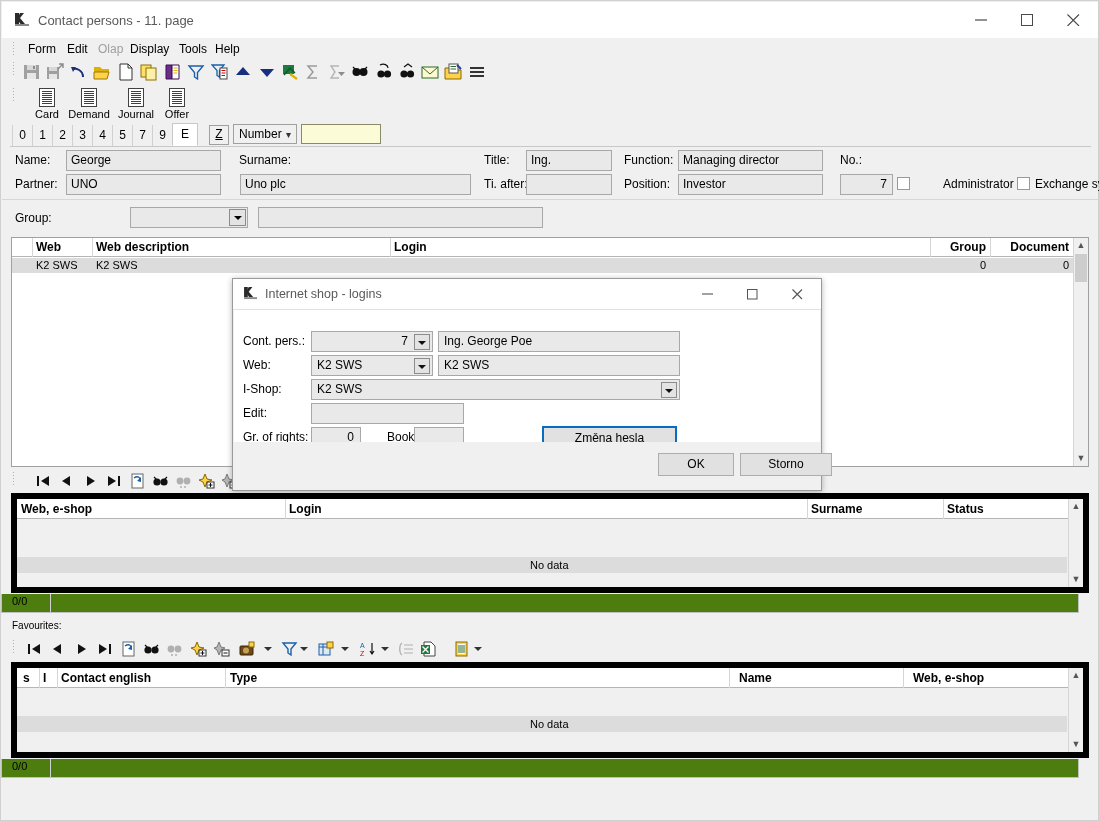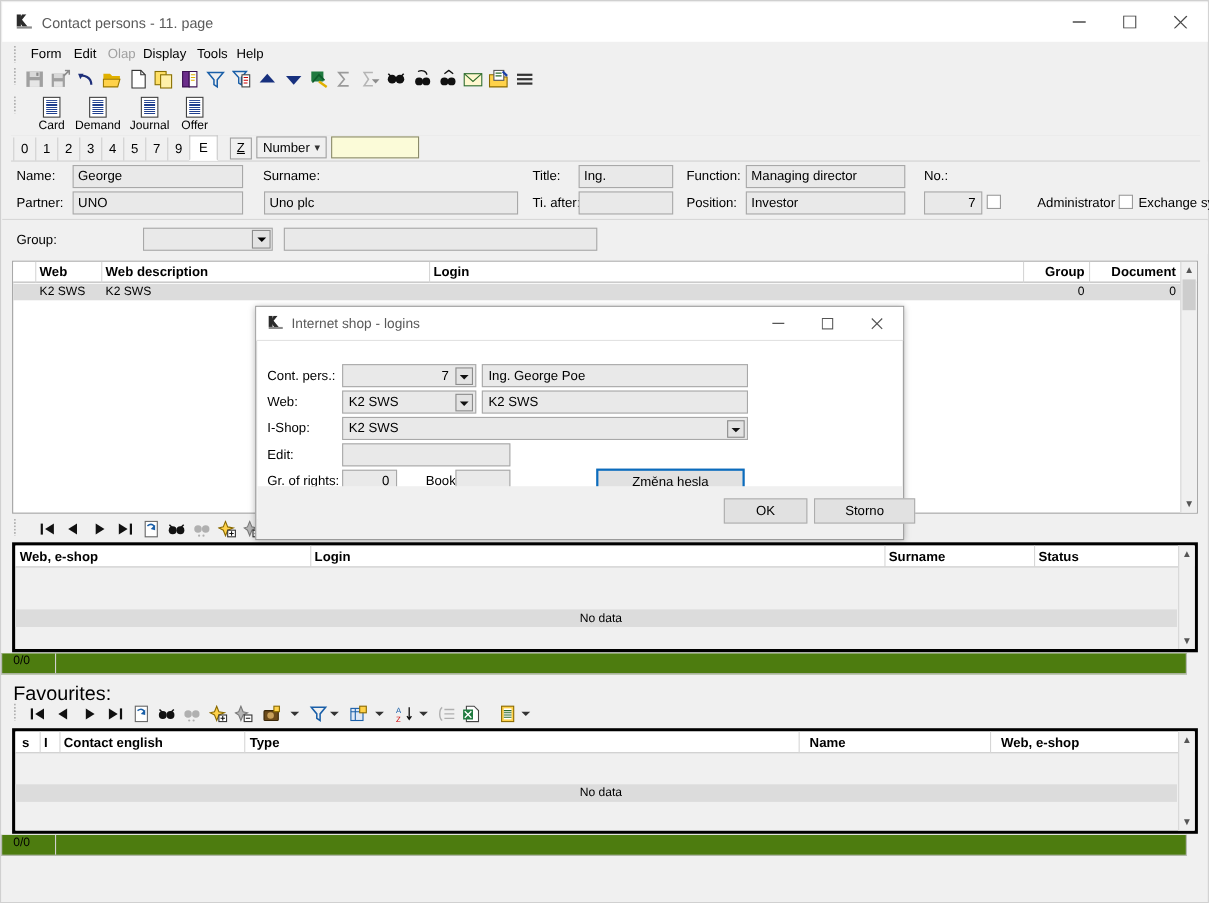--- a/index.html
+++ b/index.html
@@ -105,31 +105,31 @@
   .vscroll .thumb{position:absolute;left:1px;top:16px;width:12px;height:28px;background:#cdcdcd;}
 
   
   .navbar{position:absolute;left:9px;height:24px;background:#f0f0f0;}
   .nav-ico{position:absolute;top:4px;width:17px;height:16px;cursor:default;}
   .nav-arrow{position:absolute;top:9px;width:7px;height:7px;cursor:default;}
   .nav-arrow::after{content:"";position:absolute;left:0;top:1px;
     border-left:4px solid transparent;border-right:4px solid transparent;border-top:4px solid #333;}
 
   
-  .gridb{position:absolute;left:10px;background:#ffffff;border:3px solid #000000;box-sizing:border-box;}
+  .gridb{position:absolute;left:10px;background:#ffffff;border:6px solid #000000;box-sizing:border-box;}
   .gbhead{position:absolute;left:0;top:0;height:20px;width:100%;background:#ffffff;
     border-bottom:1px solid #b5b5b5;box-sizing:border-box;}
   .gbody{position:absolute;left:0;right:0;top:20px;bottom:0;background:#f0f0f0;}
   .nodata-row{position:absolute;left:0;right:0;height:16px;background:#dcdcdc;}
   .nodata-txt{position:absolute;font-size:11px;color:#000;line-height:16px;}
   .counter{position:absolute;left:0;height:19px;background:#4d7c0f;
     border:1px solid #c0c0c0;border-top:none;box-sizing:border-box;}
   .counter .v{position:absolute;left:10px;top:1px;font-size:11px;}
   .counter .cdiv{position:absolute;top:0;bottom:0;width:1px;background:#d0d0d0;}
-  .favlbl{position:absolute;left:11px;top:619px;font-size:18px;color:#000;}
+  .favlbl{position:absolute;left:11px;top:619px;font-size:10px;color:#000;}
 
   
   .fbar{position:absolute;left:1px;top:779px;width:1096px;height:19px;
     background:#f0f0f0;border-top:1px solid #c4c4c4;box-sizing:border-box;}
   .sbar{position:absolute;left:1px;top:798px;width:1096px;height:21px;background:#f0f0f0;}
   .cell{position:absolute;top:0;height:100%;font-size:11px;line-height:19px;
     border-right:1px solid #cfcfcf;box-sizing:border-box;padding-left:5px;
     white-space:nowrap;overflow:hidden;color:#000;cursor:default;}
   .cell.dim{color:#a8a8a8;}
   .sizegrip{position:absolute;right:3px;bottom:2px;width:12px;height:12px;

